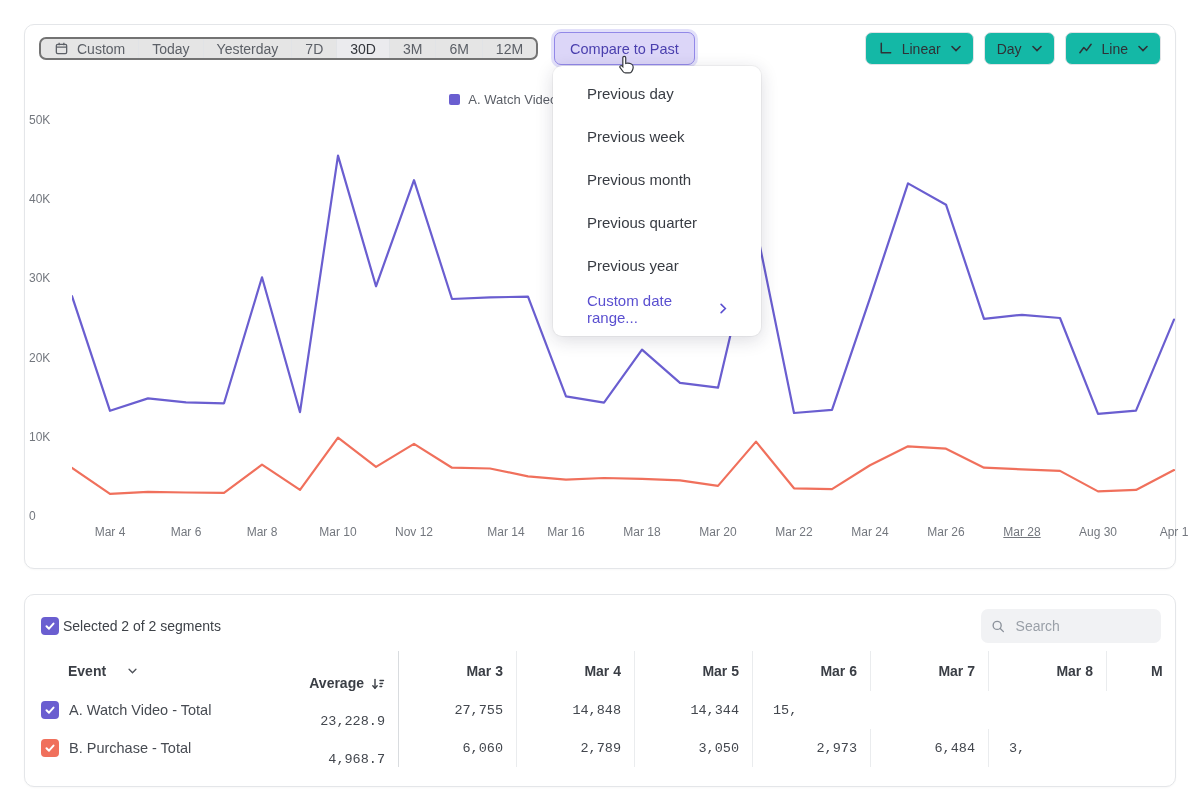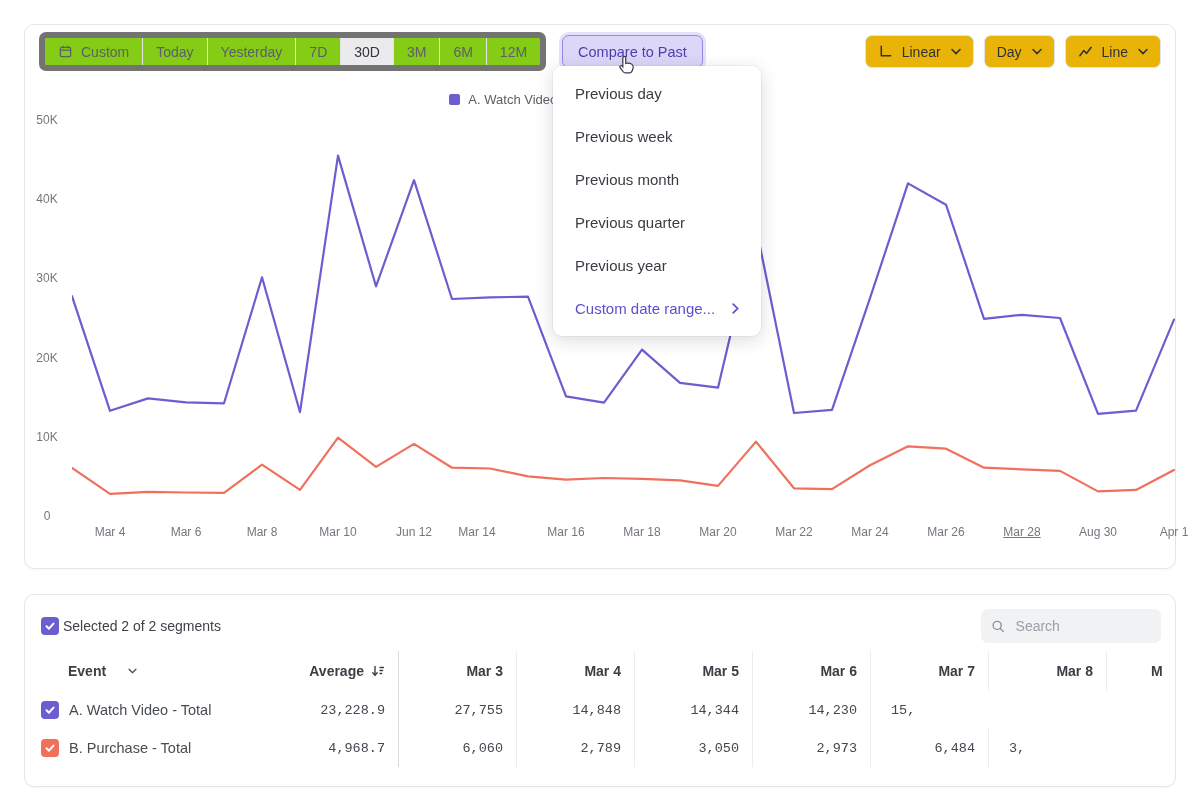--- a/index.html
+++ b/index.html
@@ -12,45 +12,45 @@
   }
   .card {
     background:#fff;
     border:1px solid #e4e6e9;
     border-radius:10px;
     box-shadow:0 1px 2px rgba(20,20,40,0.03);
   }
   
   .chart-card { position:relative; margin:24px 24px 0; height:545px; }
   .toolbar { display:flex; align-items:center; padding:7px 14px 0; }
-  .seg-group { display:flex; align-items:stretch; border:6px solid #737373; border-radius:7px; overflow:hidden; height:39px; background:#84cc16; }
+  .seg-group { display:flex; align-items:stretch; border:2px solid #737373; border-radius:7px; overflow:hidden; height:23px; background:#e5e5e5; }
   .seg { display:flex; align-items:center; gap:8px; padding:0 13px; font-size:14px; color:#5c6067; border-left:1px solid #e1e3e6; cursor:pointer; white-space:nowrap; }
   .seg:first-child { border-left:none; }
   .seg.selected { background:#ebebee; color:#33363c; }
   .compare-btn {
     margin-left:16px; height:33px; padding:0 15px; display:flex; align-items:center;
     background:#dcd6f8; border:1px solid #9288e8; border-radius:7px;
     color:#4a3fae; font-size:14.5px; cursor:pointer;
     box-shadow:0 0 0 3px rgba(125,114,230,0.22);
   }
   .right-controls { margin-left:auto; display:flex; gap:10px; }
-  .ctrl-btn { display:flex; align-items:center; gap:9px; height:33px; padding:0 12px; border:1px solid #e1e3e6; border-radius:7px; font-size:14px; color:#2f3237; cursor:pointer; background:#eab308; white-space:nowrap; }
+  .ctrl-btn { display:flex; align-items:center; gap:9px; height:33px; padding:0 12px; border:1px solid #e1e3e6; border-radius:7px; font-size:14px; color:#2f3237; cursor:pointer; background:#14b8a6; white-space:nowrap; }
   .ctrl-btn svg.chev { margin-left:1px; }
 
   .legend { position:absolute; top:67px; left:0; right:0; display:flex; justify-content:center; gap:26px; }
   .legend-item { display:flex; align-items:center; gap:8px; font-size:13px; color:#5a5e66; cursor:pointer; }
   .legend-swatch { width:11px; height:11px; border-radius:2px; }
 
   .plot { position:absolute; left:47px; top:95px; width:1103px; height:396px; }
-  .y-tick { position:absolute; left:4px; width:36px; text-align:center; font-size:12px; color:#73777e; line-height:14px; }
+  .y-tick { position:absolute; left:4px; width:36px; text-align:left; font-size:12px; color:#73777e; line-height:14px; }
   .x-tick { position:absolute; width:70px; text-align:center; font-size:12px; color:#73777e; top:500px; }
 
   .menu {
     position:absolute; left:528px; top:41px; width:208px; z-index:10;
-    background:#fff; border-radius:9px; padding:6px 4px;
+    background:#fff; border-radius:9px; padding:6px 16px;
     box-shadow:0 4px 18px rgba(30,30,60,0.16), 0 0 0 1px rgba(0,0,0,0.04);
   }
   .menu-item { padding:0 18px; height:43px; display:flex; align-items:center; font-size:15px; color:#383c43; cursor:pointer; }
   .menu-item.custom { color:#5a4fd0; justify-content:space-between; }
   .cursor-icon { position:absolute; left:592px; top:29px; z-index:11; pointer-events:none; }
 
   
   .table-card { position:relative; margin:25px 24px 0; height:193px; overflow:hidden; }
   .table-topbar { display:flex; align-items:center; padding:14px 14px 8px 16px; }
   .checkbox { width:18px; height:18px; border-radius:4px; display:flex; align-items:center; justify-content:center; flex:none; cursor:pointer; }
@@ -58,21 +58,21 @@
   .search-box { margin-left:auto; width:180px; height:34px; background:#f1f2f4; border-radius:7px; display:flex; align-items:center; padding:0 10px; gap:8px; }
   .search-box input { border:none; outline:none; background:transparent; font-size:14px; color:#3e4248; width:100%; font-family:"Liberation Sans", sans-serif; }
   .search-box input::placeholder { color:#9aa0a8; }
 
   .trow { display:grid; grid-template-columns:244px 130px repeat(7,118px); align-items:center; height:38px; }
   .trow.thead { height:40px; font-weight:bold; color:#3a3e45; font-size:14px; }
   .cell-event-h { padding-left:43px; display:flex; align-items:center; gap:22px; }
   .cell-event { padding-left:16px; display:flex; align-items:center; gap:10px; font-size:14.5px; color:#474b52; }
   .cell-num { text-align:right; padding-right:13px; font-family:"Liberation Mono", monospace; font-size:13.5px; color:#43474e; height:100%; display:flex; align-items:center; justify-content:flex-end; }
   .thead .cell-num { font-family:"Liberation Sans", sans-serif; font-weight:bold; font-size:14px; color:#3a3e45; }
-  .cell-avg { border-right:1px solid #d9dcdf; }
+  .cell-avg { border-right:1px solid #d9dcdf;align-items:flex-end; }
   .cell-date { border-right:1px solid #eaecee; }
   .cell-cut { justify-content:flex-start; padding-left:20px; border-right:none; }
   .thead .cell-cut { padding-left:44px; }
 </style>
 </head>
 <body>
 
 <div class="card chart-card">
 
   <div class="toolbar">
@@ -151,22 +151,22 @@
     <svg id="chart-svg" width="1103" height="396" viewBox="0 0 1103 396" preserveAspectRatio="none">
         <polyline points="0,176.2 38,290.8 76,278.4 114,282.4 152,283.3 190,157.3 228,292.2 266,35.6 304,166.3 342,60.2 380,179.0 418,177.4 456,176.6 494,276.4 532,282.7 570,229.7 608,262.9 646,267.7 684,106.9 722,293.0 760,289.9 798,178.2 836,63.4 874,84.7 912,198.8 950,194.8 988,198.0 1026,293.8 1064,290.7 1102,199.6" fill="none" stroke="#6a5ed0" stroke-width="2.2" stroke-linejoin="round" stroke-linecap="round"></polyline>
         <polyline points="0,348.0 38,373.9 76,371.8 114,372.5 152,372.8 190,344.6 228,369.9 266,317.6 304,346.9 342,323.9 380,347.7 418,348.5 456,356.4 494,359.6 532,358.0 570,358.8 608,360.4 646,365.9 684,321.6 722,368.3 760,369.1 798,345.3 836,326.3 874,328.7 912,347.7 950,349.3 988,350.9 1026,371.4 1064,369.9 1102,350.1" fill="none" stroke="#f0705c" stroke-width="2.2" stroke-linejoin="round" stroke-linecap="round"></polyline>
       </svg>
   </div>
   <div id="x-axis">
       <span class="x-tick" style="left: 50px;">Mar 4</span>
       <span class="x-tick" style="left: 126px;">Mar 6</span>
       <span class="x-tick" style="left: 202px;">Mar 8</span>
       <span class="x-tick" style="left: 278px;">Mar 10</span>
-      <span class="x-tick" style="left: 354px;">Jun 12</span>
-      <span class="x-tick" style="left: 417px;">Mar 14</span>
+      <span class="x-tick" style="left: 354px;">Nov 12</span>
+      <span class="x-tick" style="left: 446px;">Mar 14</span>
       <span class="x-tick" style="left: 506px;">Mar 16</span>
       <span class="x-tick" style="left: 582px;">Mar 18</span>
       <span class="x-tick" style="left: 658px;">Mar 20</span>
       <span class="x-tick" style="left: 734px;">Mar 22</span>
       <span class="x-tick" style="left: 810px;">Mar 24</span>
       <span class="x-tick" style="left: 886px;">Mar 26</span>
       <span class="x-tick" style="left: 962px; text-decoration: underline;">Mar 28</span>
       <span class="x-tick" style="left: 1038px;">Aug 30</span>
       <span class="x-tick" style="left: 1114px;">Apr 1</span>
     </div>
@@ -242,21 +242,20 @@
             <svg width="12" height="12" viewBox="0 0 12 12" fill="none" stroke="#fff" stroke-width="2" stroke-linecap="round" stroke-linejoin="round">
               <path d="M2.5 6.2 L5 8.7 L9.5 3.6"></path>
             </svg>
           </div>
           <span>A. Watch Video - Total</span>
         </div>
         <div class="cell-num cell-avg">23,228.9</div>
         <div class="cell-num cell-date">27,755</div>
         <div class="cell-num cell-date">14,848</div>
         <div class="cell-num cell-date">14,344</div>
-        <div class="cell-num cell-date">14,230</div>
         <div class="cell-num cell-date cell-cut">15,</div>
       </div>
       <div class="trow">
         <div class="cell-event">
           <div class="checkbox" style="background: rgb(240, 112, 92);">
             <svg width="12" height="12" viewBox="0 0 12 12" fill="none" stroke="#fff" stroke-width="2" stroke-linecap="round" stroke-linejoin="round">
               <path d="M2.5 6.2 L5 8.7 L9.5 3.6"></path>
             </svg>
           </div>
           <span>B. Purchase - Total</span>

